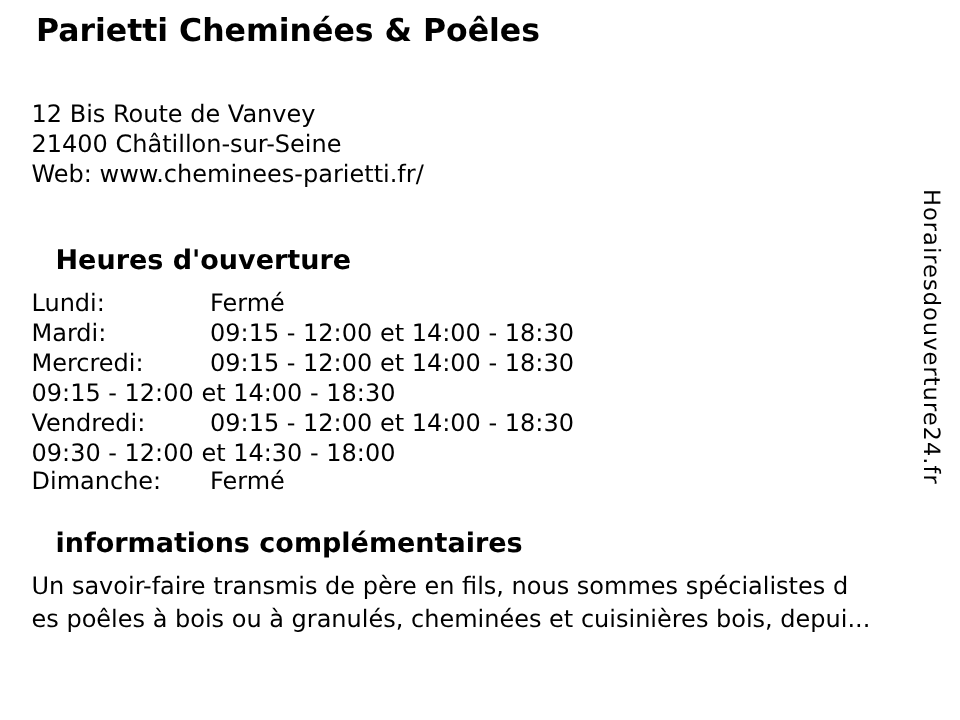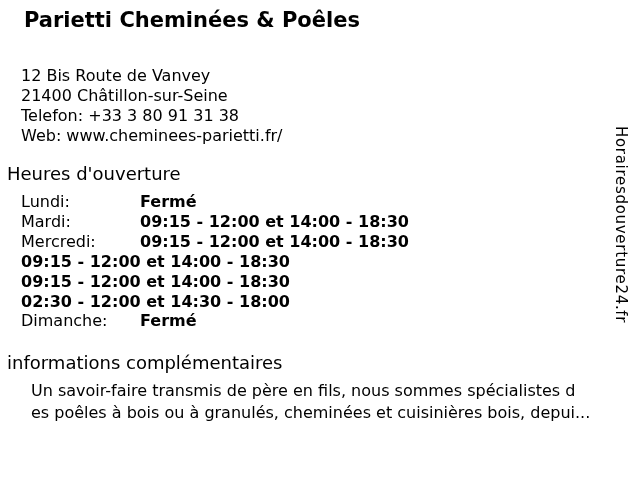--- a/index.html
+++ b/index.html
@@ -30,45 +30,45 @@
     position: absolute;
     left: 21px;
     top: 43px;
     font-size: 16px;
     line-height: 20px;
     white-space: nowrap;
     margin-top: 23px;
   }
   .section-title {
     position: absolute;
-    left: 7px;
+    left: 37px;
     font-size: 18px;
-    font-weight: normal;
+    font-weight: bold;
     line-height: 22px;
     white-space: nowrap;
   }
   .hours-title { top: 163px; }
   .info-title  { top: 352px; }
   .hours-table {
     position: absolute;
     left: 21px;
     top: 192px;
     font-size: 16px;
     line-height: 19.9px;
   }
   .hours-row { display: flex; }
   .hours-day {
     width: 119px;
     flex: 0 0 119px;
     white-space: nowrap;
   }
-  .hours-value { white-space: nowrap; font-weight: bold; }
+  .hours-value { white-space: nowrap; }
   .info-text {
     position: absolute;
-    left: 31px;
+    left: 21px;
     top: 380px;
     font-size: 16px;
     line-height: 22.4px;
     white-space: nowrap;
   }
   .watermark {
     position: absolute;
     top: 126px;
     right: 10px;
     writing-mode: vertical-rl;
@@ -81,21 +81,20 @@
 </head>
 <body>
 
 <div class="page">
 
   <h1 class="business-name" style="margin:0;">Parietti Cheminées &amp; Poêles</h1>
 
   <div class="contact-block">
     <div>12 Bis Route de Vanvey</div>
     <div>21400 Châtillon-sur-Seine</div>
-    <div>Telefon: +33 3 80 91 31 38</div>
     <div>Web: www.cheminees-parietti.fr/</div>
   </div>
 
   <h2 class="section-title hours-title" style="margin:0;">Heures d'ouverture</h2>
 
   <div class="hours-table">
     <div class="hours-row">
       <span class="hours-day">Lundi:</span>
       <span class="hours-value">Fermé</span>
     </div>
@@ -104,24 +103,25 @@
       <span class="hours-value">09:15 - 12:00 et 14:00 - 18:30</span>
     </div>
     <div class="hours-row">
       <span class="hours-day">Mercredi:</span>
       <span class="hours-value">09:15 - 12:00 et 14:00 - 18:30</span>
     </div>
     <div class="hours-row">
       <span class="hours-value">09:15 - 12:00 et 14:00 - 18:30</span>
     </div>
     <div class="hours-row">
+      <span class="hours-day">Vendredi:</span>
       <span class="hours-value">09:15 - 12:00 et 14:00 - 18:30</span>
     </div>
     <div class="hours-row">
-      <span class="hours-value">02:30 - 12:00 et 14:30 - 18:00</span>
+      <span class="hours-value">09:30 - 12:00 et 14:30 - 18:00</span>
     </div>
     <div class="hours-row">
       <span class="hours-day">Dimanche:</span>
       <span class="hours-value">Fermé</span>
     </div>
   </div>
 
   <h2 class="section-title info-title" style="margin:0;">informations complémentaires</h2>
 
   <div class="info-text">

